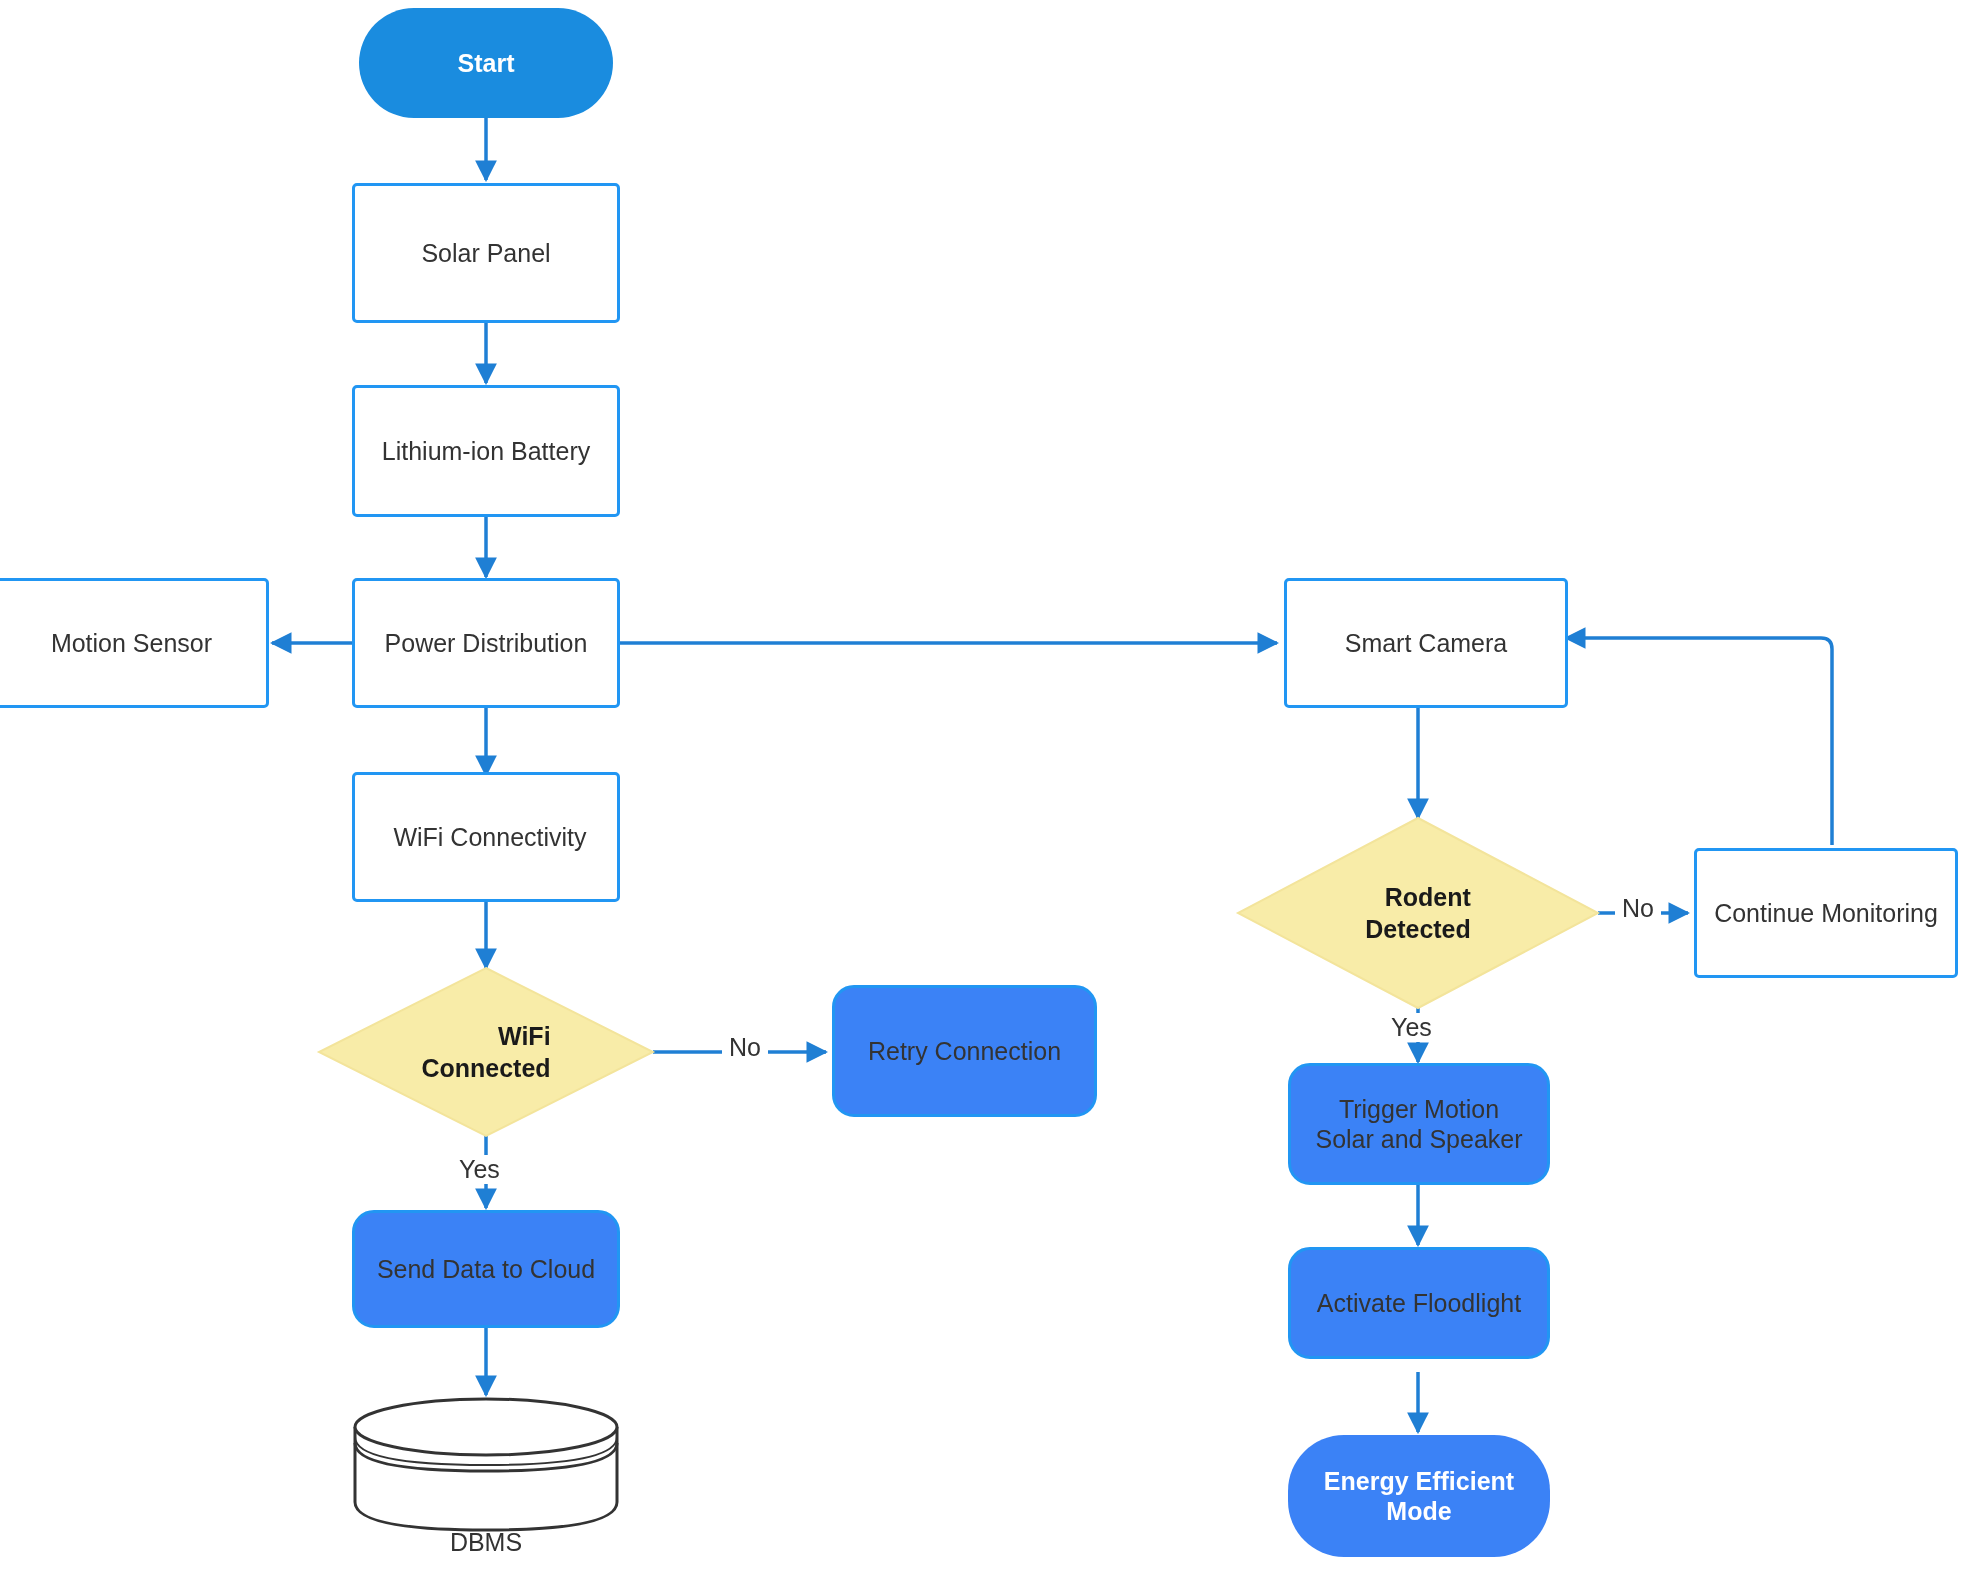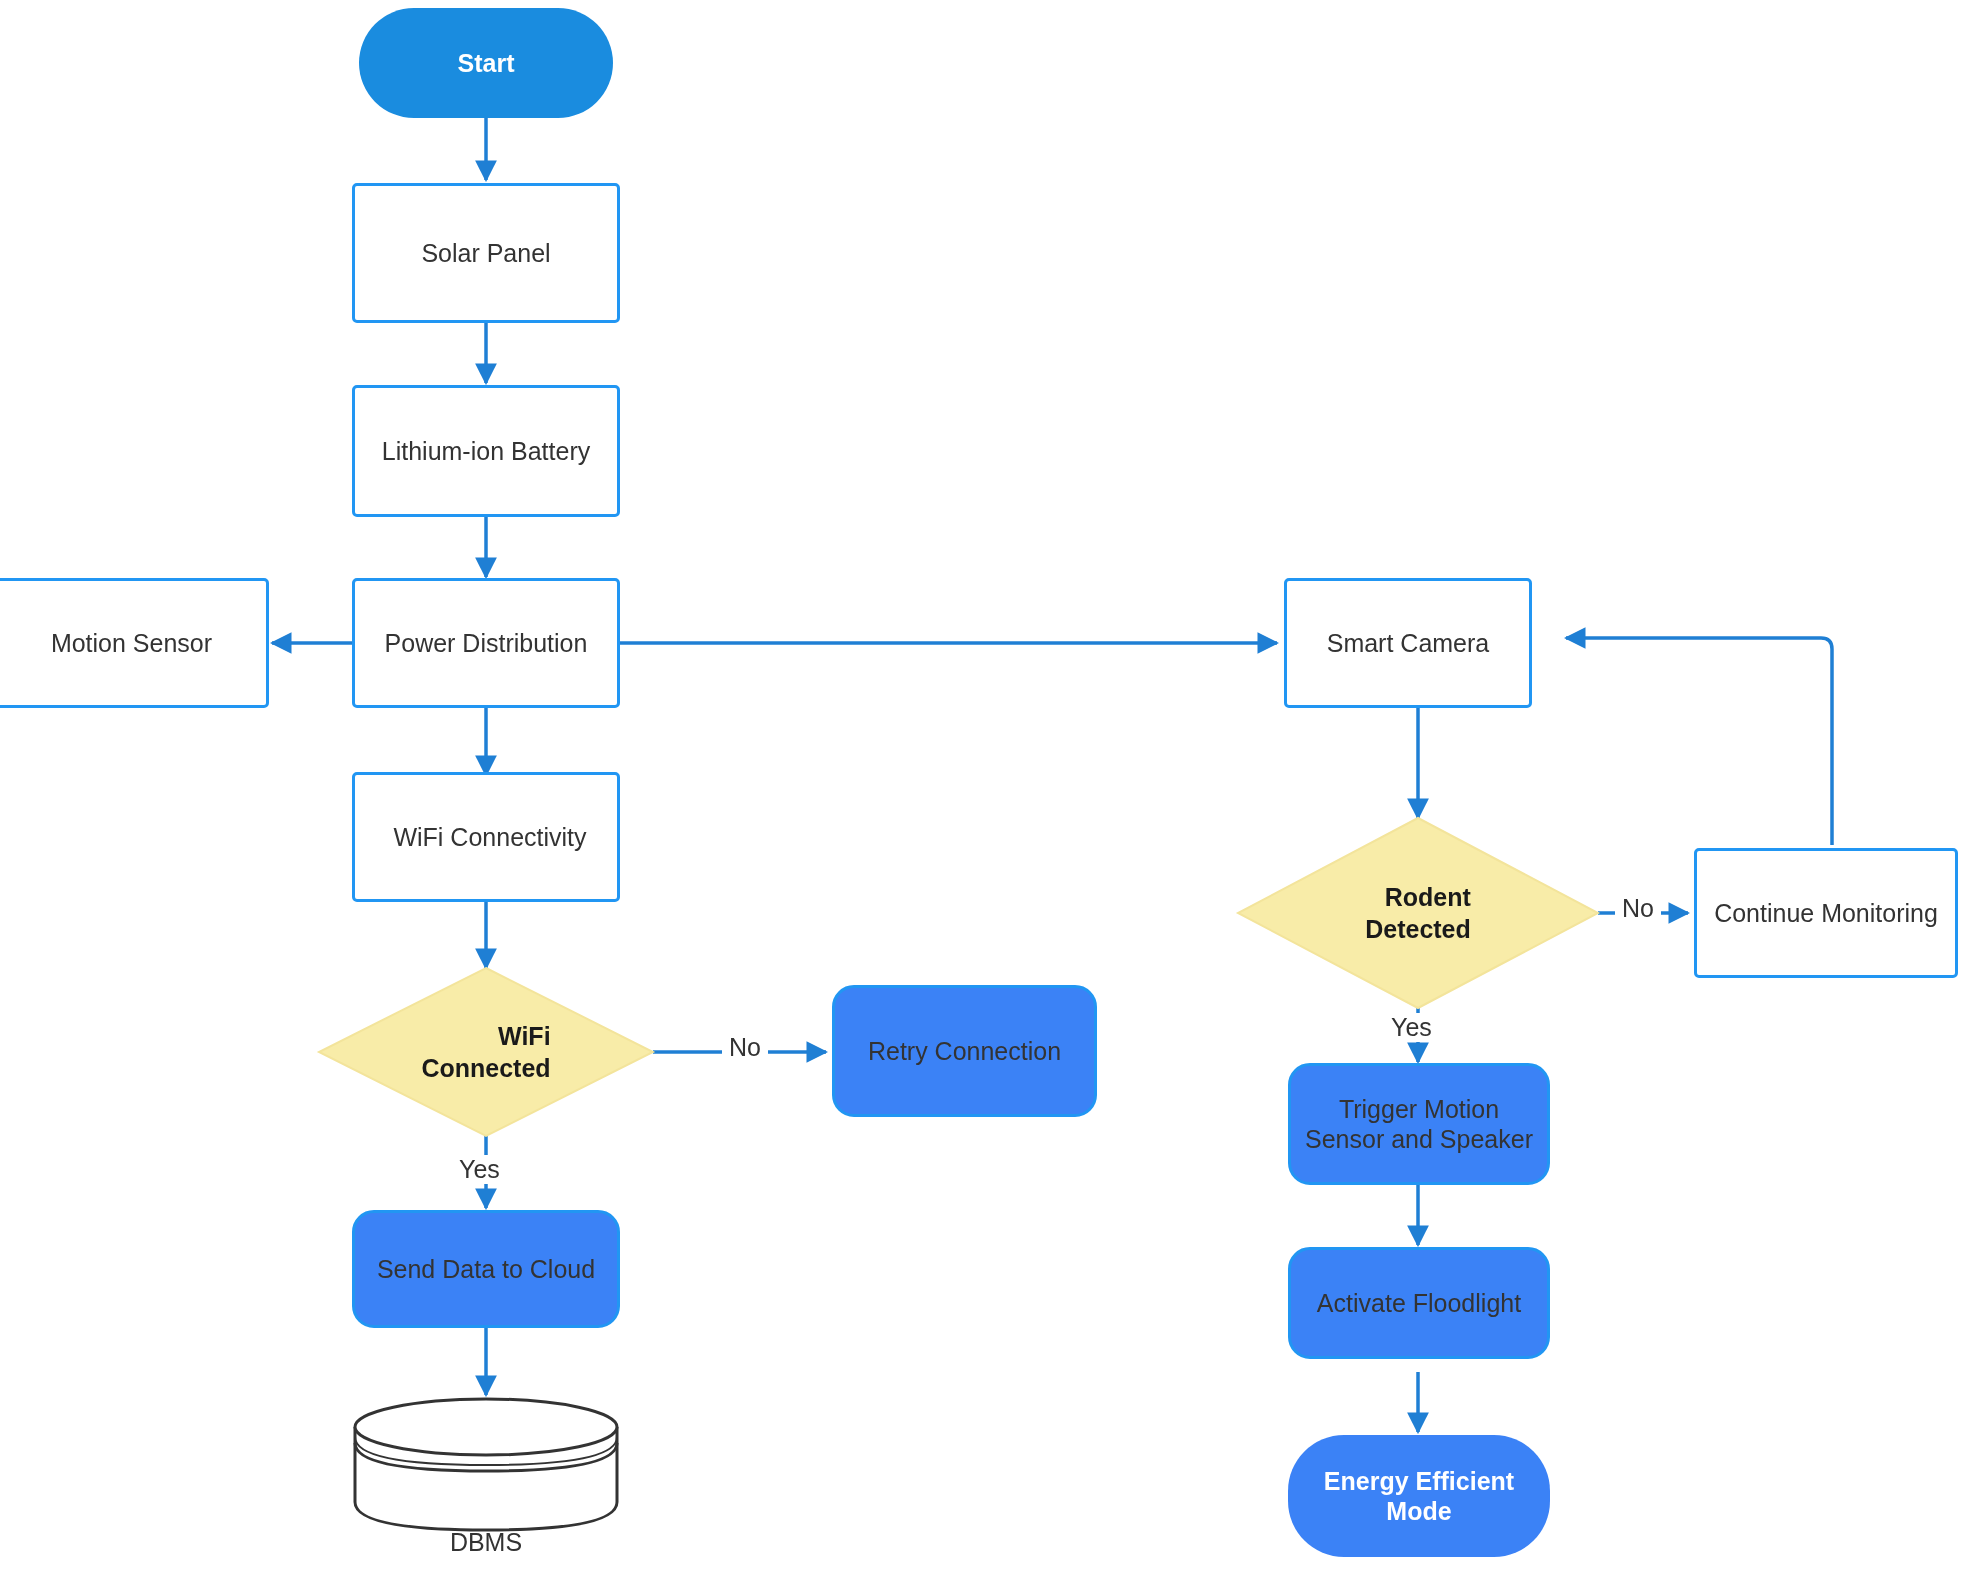--- a/index.html
+++ b/index.html
@@ -183,36 +183,36 @@
   <div class="node proc-round" style="left:832px; top:985px; width:265px; height:132px;">
     <span class="node-text">Retry Connection</span>
   </div>
 
   <div class="node proc-round" style="left:352px; top:1210px; width:268px; height:118px;">
     <span class="node-text">Send Data to Cloud</span>
   </div>
 
   <div class="db-label" style="left:386px; top:1528px; width:200px;">DBMS</div>
 
-  <div class="node proc" style="left:1284px; top:578px; width:248px; height:130px;">
+  <div class="node proc" style="left:1284px; top:578px; width:284px; height:130px;">
     <span class="node-text">Smart Camera</span>
   </div>
 
   <div class="decision-label" style="left:1318px; top:863px; width:200px; height:100px;">
     <span class="node-text">Rodent
 Detected</span>
   </div>
 
   <div class="node proc" style="left:1694px; top:848px; width:264px; height:130px;">
     <span class="node-text">Continue Monitoring</span>
   </div>
 
   <div class="node proc-round" style="left:1288px; top:1063px; width:262px; height:122px;">
     <span class="node-text">Trigger Motion
-Sensor and Speaker</span>
+Solar and Speaker</span>
   </div>
 
   <div class="node proc-round" style="left:1288px; top:1247px; width:262px; height:112px;">
     <span class="node-text">Activate Floodlight</span>
   </div>
 
   <div class="node terminal-end" style="left:1288px; top:1435px; width:262px; height:122px;">
     <span class="node-text">Energy Efficient
 Mode</span>
   </div>

